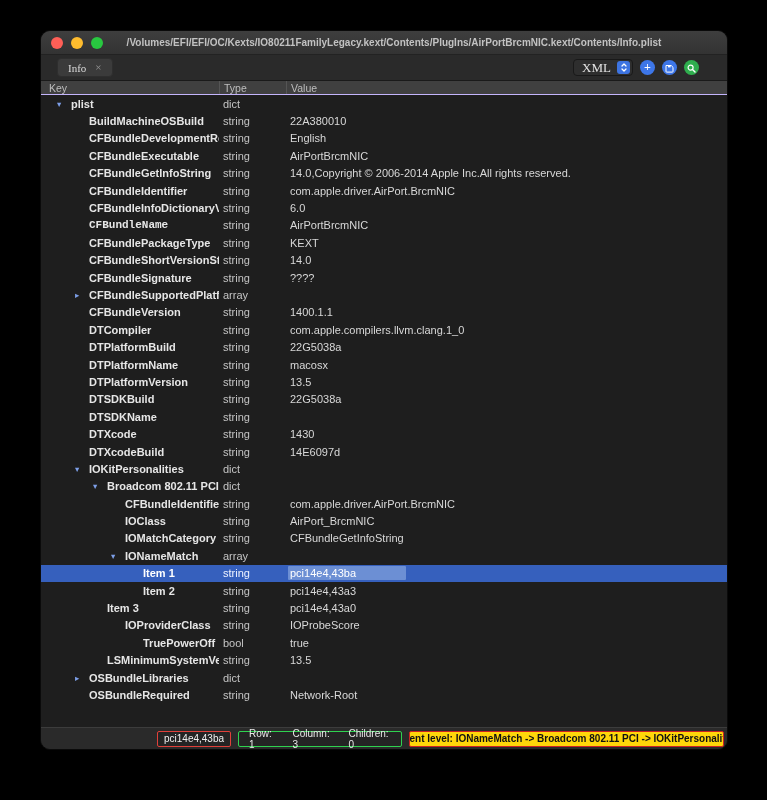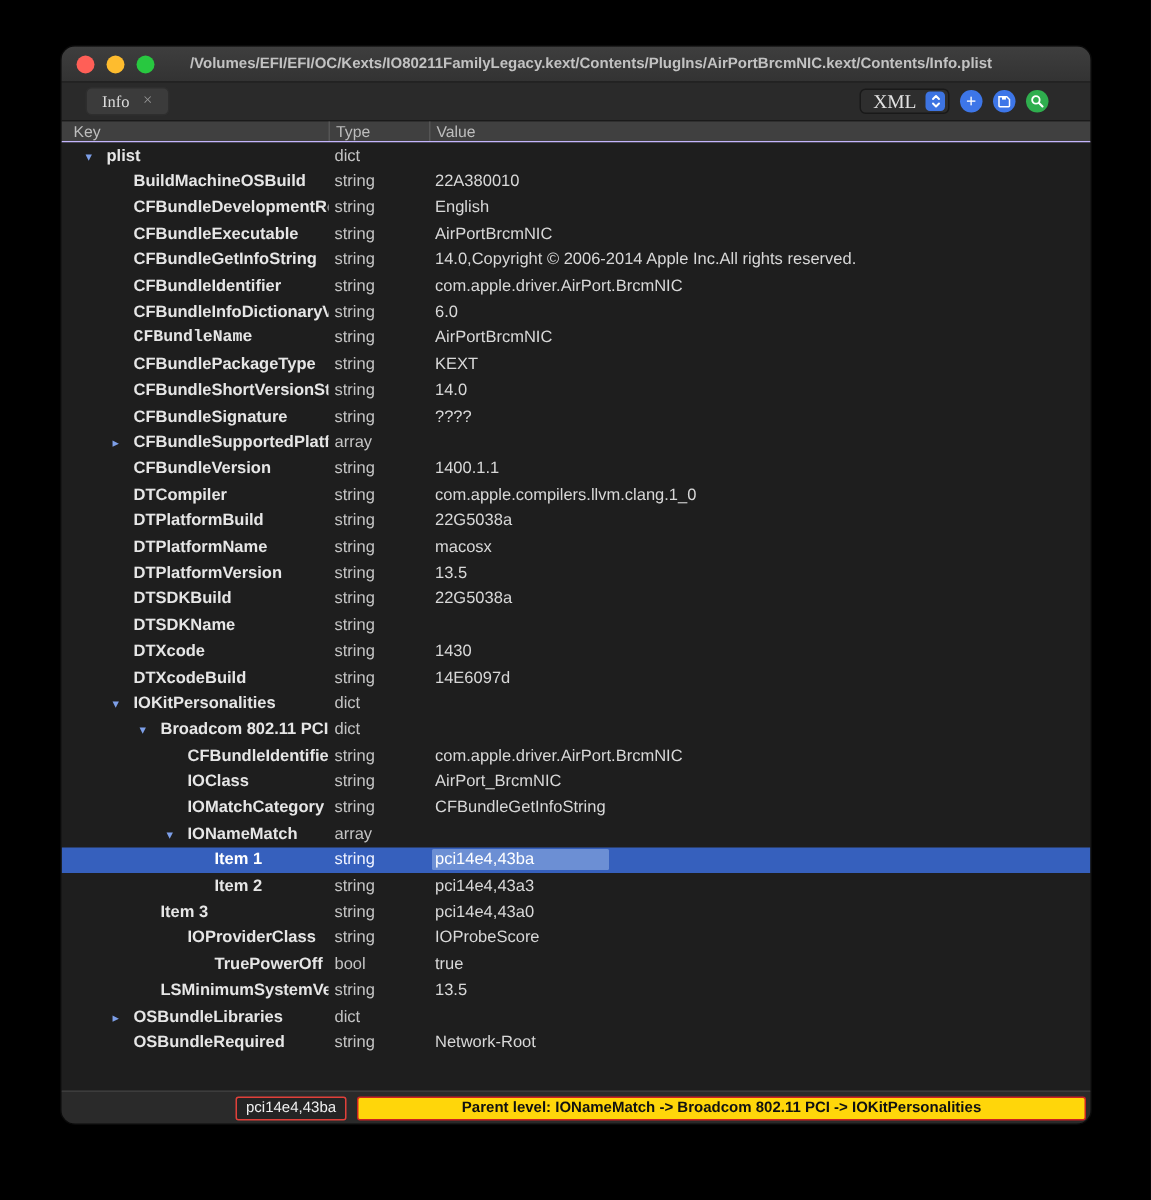--- a/index.html
+++ b/index.html
@@ -407,16 +407,21 @@
           <span class="klabel">OSBundleRequired</span>
         </div>
         <div class="cell typecell">string</div>
         <div class="cell valcell"><span class="vtext">Network-Root</span></div>
       </div>
     </div>
 
   <div class="statusbar">
     <div class="sb-spacer"></div>
     <div class="sb-box sb-value">pci14e4,43ba</div>
+    <div class="sb-box sb-info">
+      <span>Row: 1</span>
+      <span>Column: 3</span>
+      <span>Children: 0</span>
+    </div>
     <div class="sb-box sb-parent">Parent level:  IONameMatch -&gt; Broadcom 802.11 PCI -&gt; IOKitPersonalities</div>
   </div>
 
 </div>
 
 </body></html>

